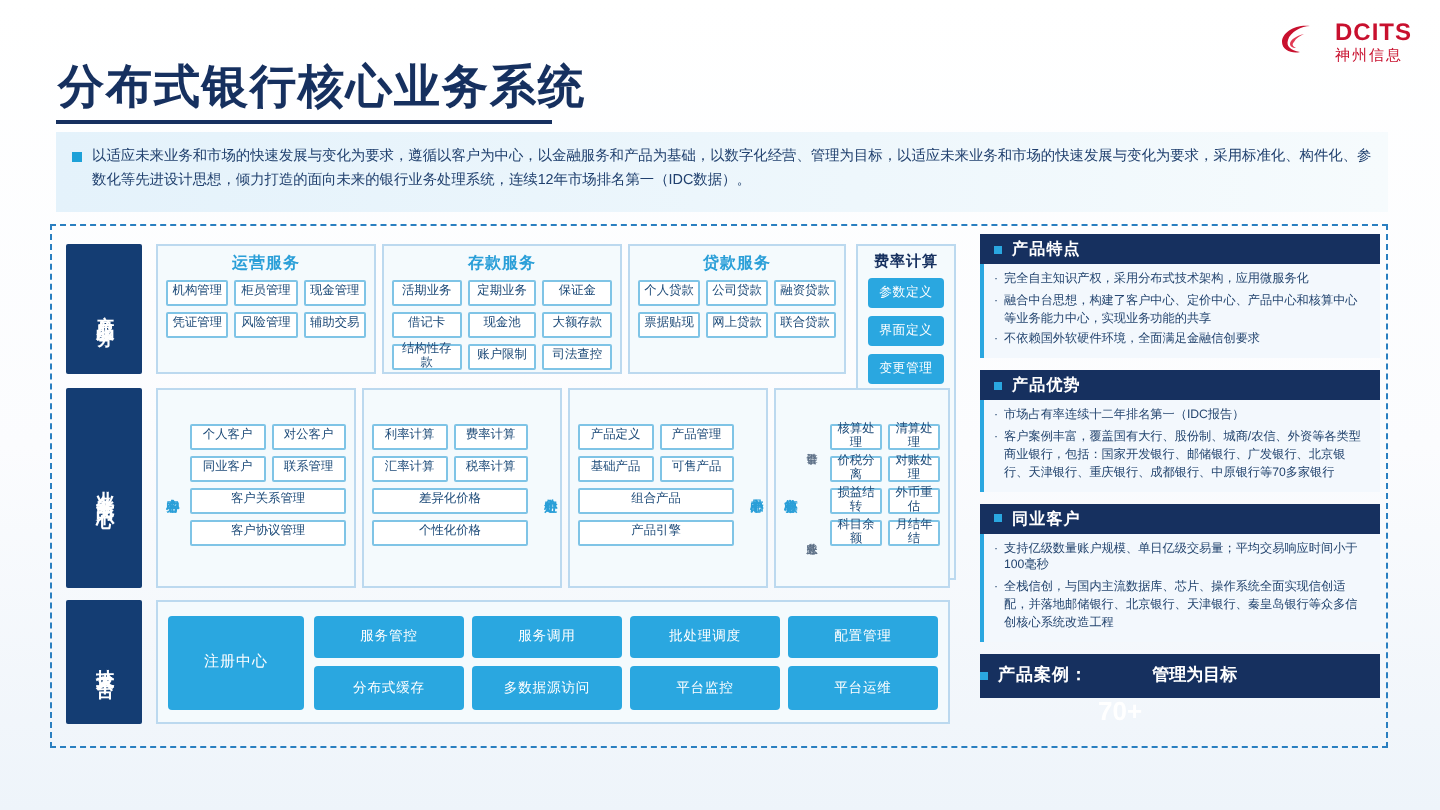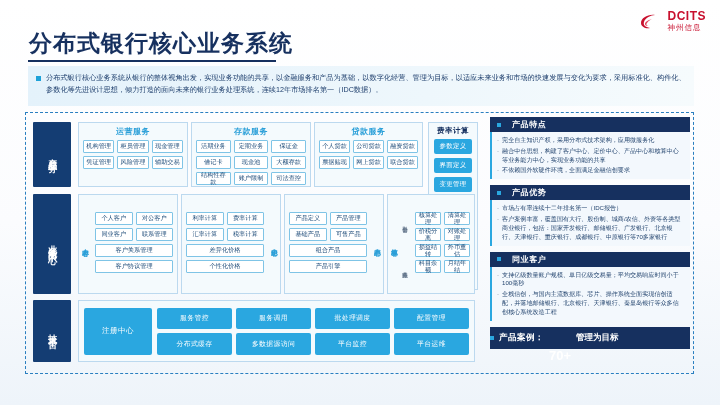--- a/index.html
+++ b/index.html
@@ -6,21 +6,21 @@
   body{
     width:720px;height:405px;overflow:hidden;
     background:#ffffff;
     font-family:"Liberation Sans","DejaVu Sans",sans-serif;
     color:#1b2a4a;
   }
   #page{position:relative;width:720px;height:405px;
     background:linear-gradient(180deg,#ffffff 0%,#fbfcfe 55%,#eef4fa 100%);}
 
   
-  .logo{position:absolute;top:10px;right:14px;display:flex;align-items:flex-end;gap:9px;}
+  .logo{position:absolute;top:10px;right:14px;display:flex;align-items:flex-start;gap:9px;}
   .logo-mark{width:20px;height:20px;position:relative;}
   .logo-mark svg{display:block;}
   .logo-txt{display:flex;flex-direction:column;line-height:1;}
   .logo-en{font-size:12px;font-weight:bold;color:#c8102e;letter-spacing:.5px;}
   .logo-cn{font-size:7.5px;color:#c8102e;letter-spacing:1px;margin-top:2px;}
 
   
   .title{position:absolute;left:29px;top:28px;font-size:23px;font-weight:bold;
     color:#16305f;letter-spacing:1px;}
   .title-rule{position:absolute;left:28px;top:60px;width:248px;height:2px;
@@ -99,21 +99,21 @@
     letter-spacing:.5px;}
   .techgrid{flex:1;display:grid;grid-template-columns:repeat(4,1fr);gap:4px;}
   .tchip{height:21.5px;background:#2aa7e0;color:#fff;font-size:6.8px;
     display:flex;align-items:center;justify-content:center;border-radius:2px;
     letter-spacing:.4px;}
 
   
   .right{position:absolute;left:490px;top:117px;width:200px;}
   .card{margin-bottom:6px;}
   .card-head{background:#16305f;height:15px;display:flex;align-items:center;
-    padding-left:7px;gap:11px;}
+    padding-left:7px;gap:5px;}
   .hb{width:4px;height:4px;background:#2aa7e0;flex:none;}
   .card-title{color:#ffffff;font-size:8px;font-weight:bold;letter-spacing:.6px;}
   .card-body{background:#f3f8fd;border-left:2px solid #2aa7e0;padding:4px 6px 4px 5px;}
   .li{display:flex;gap:3px;font-size:6.1px;line-height:1.45;color:#24456f;
     margin-bottom:2px;}
   .li:last-child{margin-bottom:0;}
   .dot{color:#24456f;flex:none;}
   .case{background:#16305f;height:22px;display:flex;align-items:center;
     padding-left:0;gap:5px;}
   .case-label{color:#fff;font-size:8.5px;font-weight:bold;letter-spacing:.5px;}
@@ -136,21 +136,21 @@
       <span class="logo-en">DCITS</span>
       <span class="logo-cn">神州信息</span>
     </span>
   </div>
 
   <div class="title">分布式银行核心业务系统</div>
   <div class="title-rule"></div>
 
   <div class="intro">
     <span class="intro-bullet"></span>
-    <span class="intro-text">分布式银行核心业务系统从银行的整体视角出发，实现业务功能的共享，以金融服务和产品为基础，以数字化经营、管理为目标，以适应未来业务和市场的快速发展与变化为要求，采用标准化、构件化、参数化等先进设计思想，倾力打造的面向未来的银行业务处理系统，连续12年市场排名第一（IDC数据）。</span>
+    <span class="intro-text">以适应未来业务和市场的快速发展与变化为要求，遵循以客户为中心，以金融服务和产品为基础，以数字化经营、管理为目标，以适应未来业务和市场的快速发展与变化为要求，采用标准化、构件化、参数化等先进设计思想，倾力打造的面向未来的银行业务处理系统，连续12年市场排名第一（IDC数据）。</span>
   </div>
 
   <div class="frame"></div>
 
   <div class="diagram">
 
     <div class="rail rail-ps">
         <span>产品服务</span>
       </div>
     <div class="rail rail-bc">

